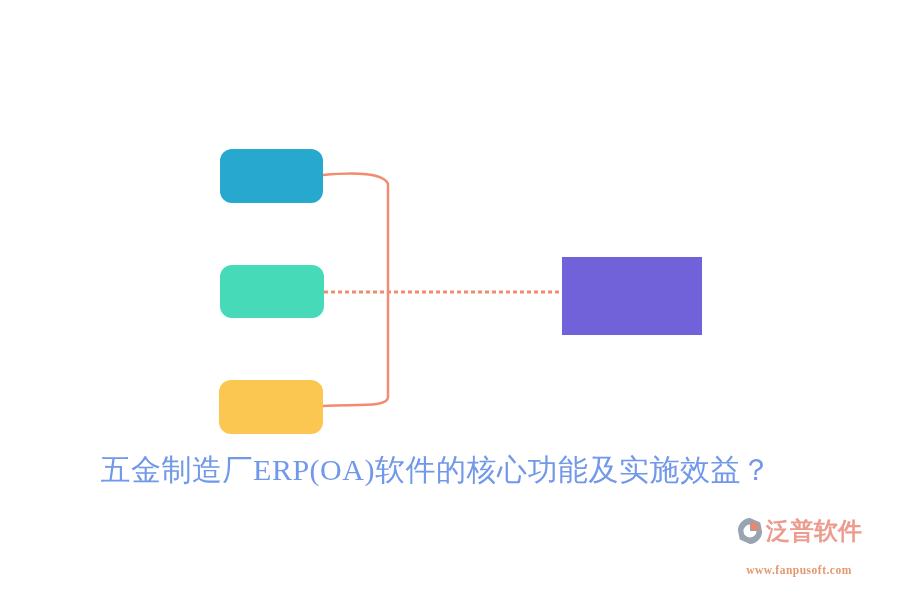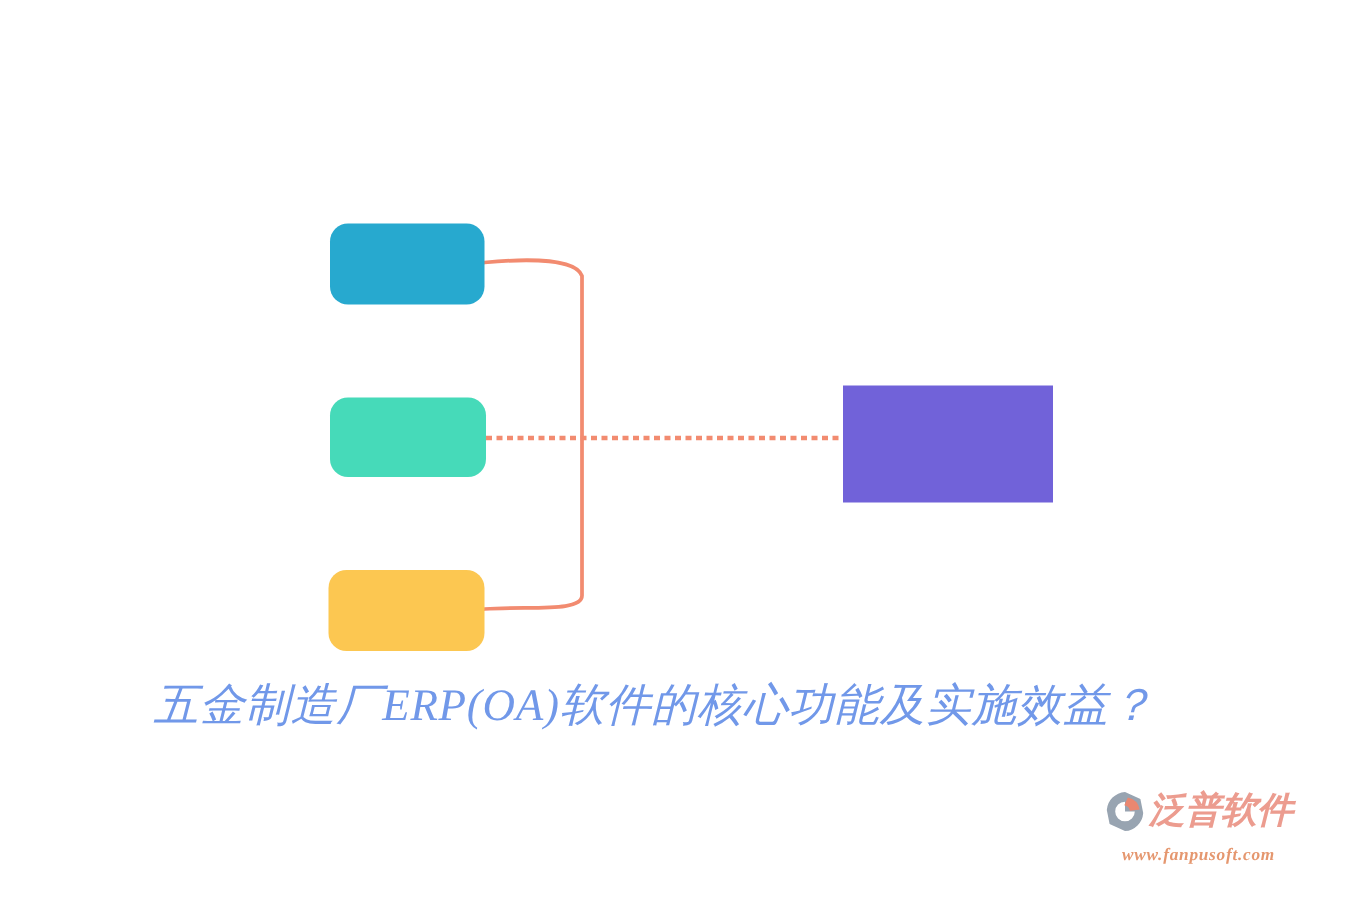--- a/index.html
+++ b/index.html
@@ -3,21 +3,21 @@
 <meta charset="utf-8">
 <style>
   html,body{margin:0;padding:0;}
   body{
     width:900px;height:600px;
     background:#ffffff;
     font-family:"Liberation Sans","DejaVu Sans",sans-serif;
     position:relative;
     overflow:hidden;
   }
-  .canvas{position:absolute;inset:0;width:872px;height:600px;font-style:italic;}
+  .canvas{position:absolute;inset:0;width:872px;height:600px;}
 
   
   .node{position:absolute;border-radius:12px;}
   .node-top   {left:220px;top:149px;width:103px;height:54px;}
   .node-middle{left:220px;top:265px;width:104px;height:53px;}
   .node-bottom{left:219px;top:380px;width:104px;height:54px;}
   .node-result{left:562px;top:257px;width:140px;height:78px;border-radius:0;}
 
   
   svg.connectors{position:absolute;left:0;top:0;width:900px;height:600px;pointer-events:none;}
@@ -45,21 +45,21 @@
     display:flex;align-items:center;justify-content:center;gap:2px;
   }
   .footer .brand-icon{width:28px;height:28px;flex:0 0 auto;}
   .footer .brand-name{
     font-family:"Liberation Serif","DejaVu Serif",serif;
     font-size:24px;font-weight:700;line-height:28px;white-space:nowrap;
   }
   .footer .brand-url{
     font-family:"Liberation Serif","DejaVu Serif",serif;
     font-size:11.5px;font-weight:700;letter-spacing:0.5px;
-    margin-top:9px;white-space:nowrap;
+    margin-top:19px;white-space:nowrap;
   }
 </style>
 </head>
 <body>
 
 <div class="canvas">
 
   <svg class="connectors" viewBox="0 0 900 600" fill="none">
 
     <path d="M323 175 C355 172 384 173 388 184 L388 397 C388 408 355 404 323 406" stroke-width="2.5" stroke-linecap="round" stroke="#F28B70"></path>

